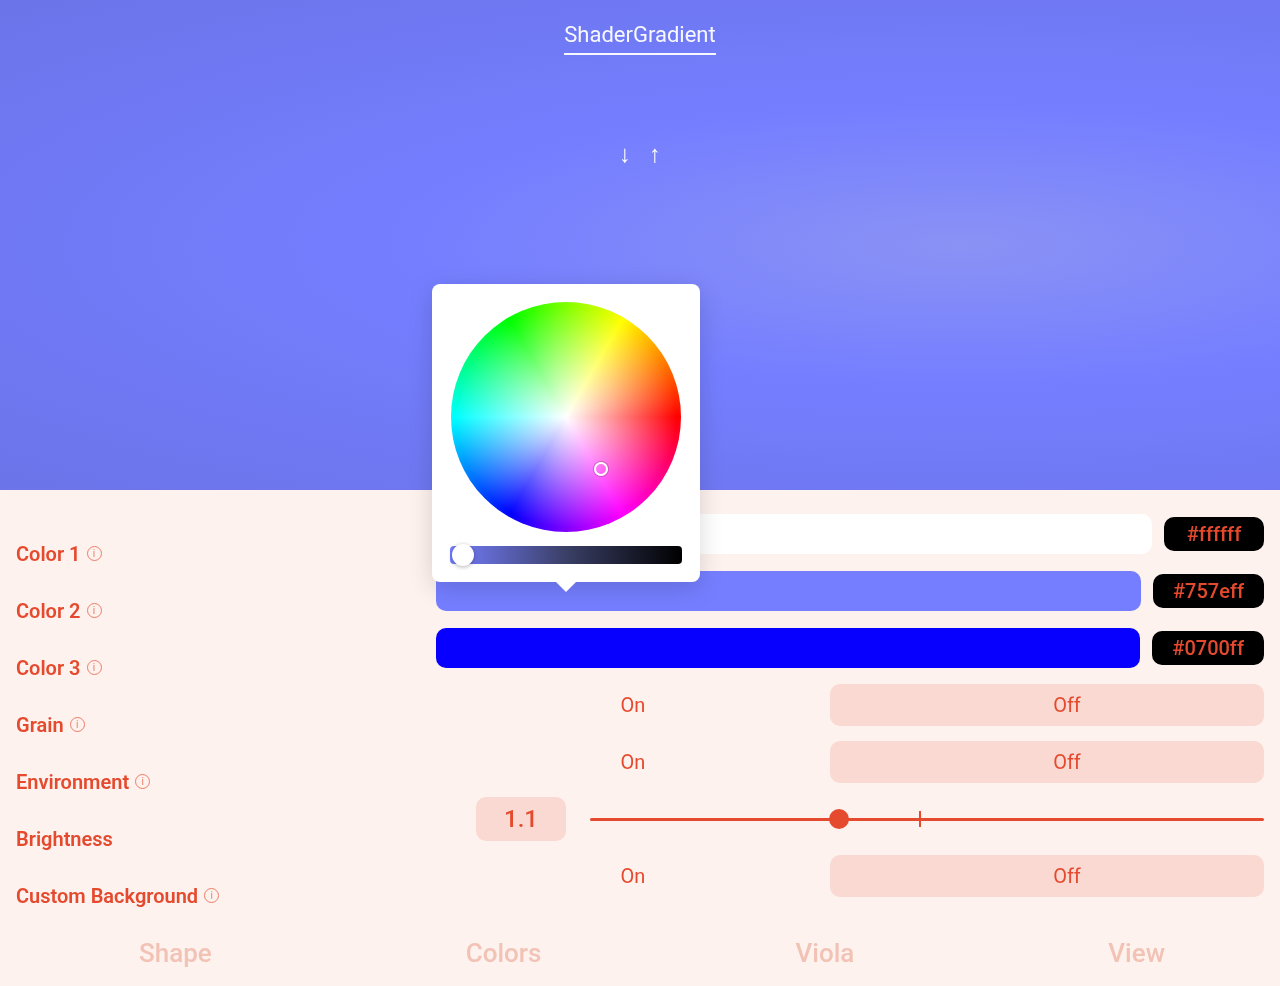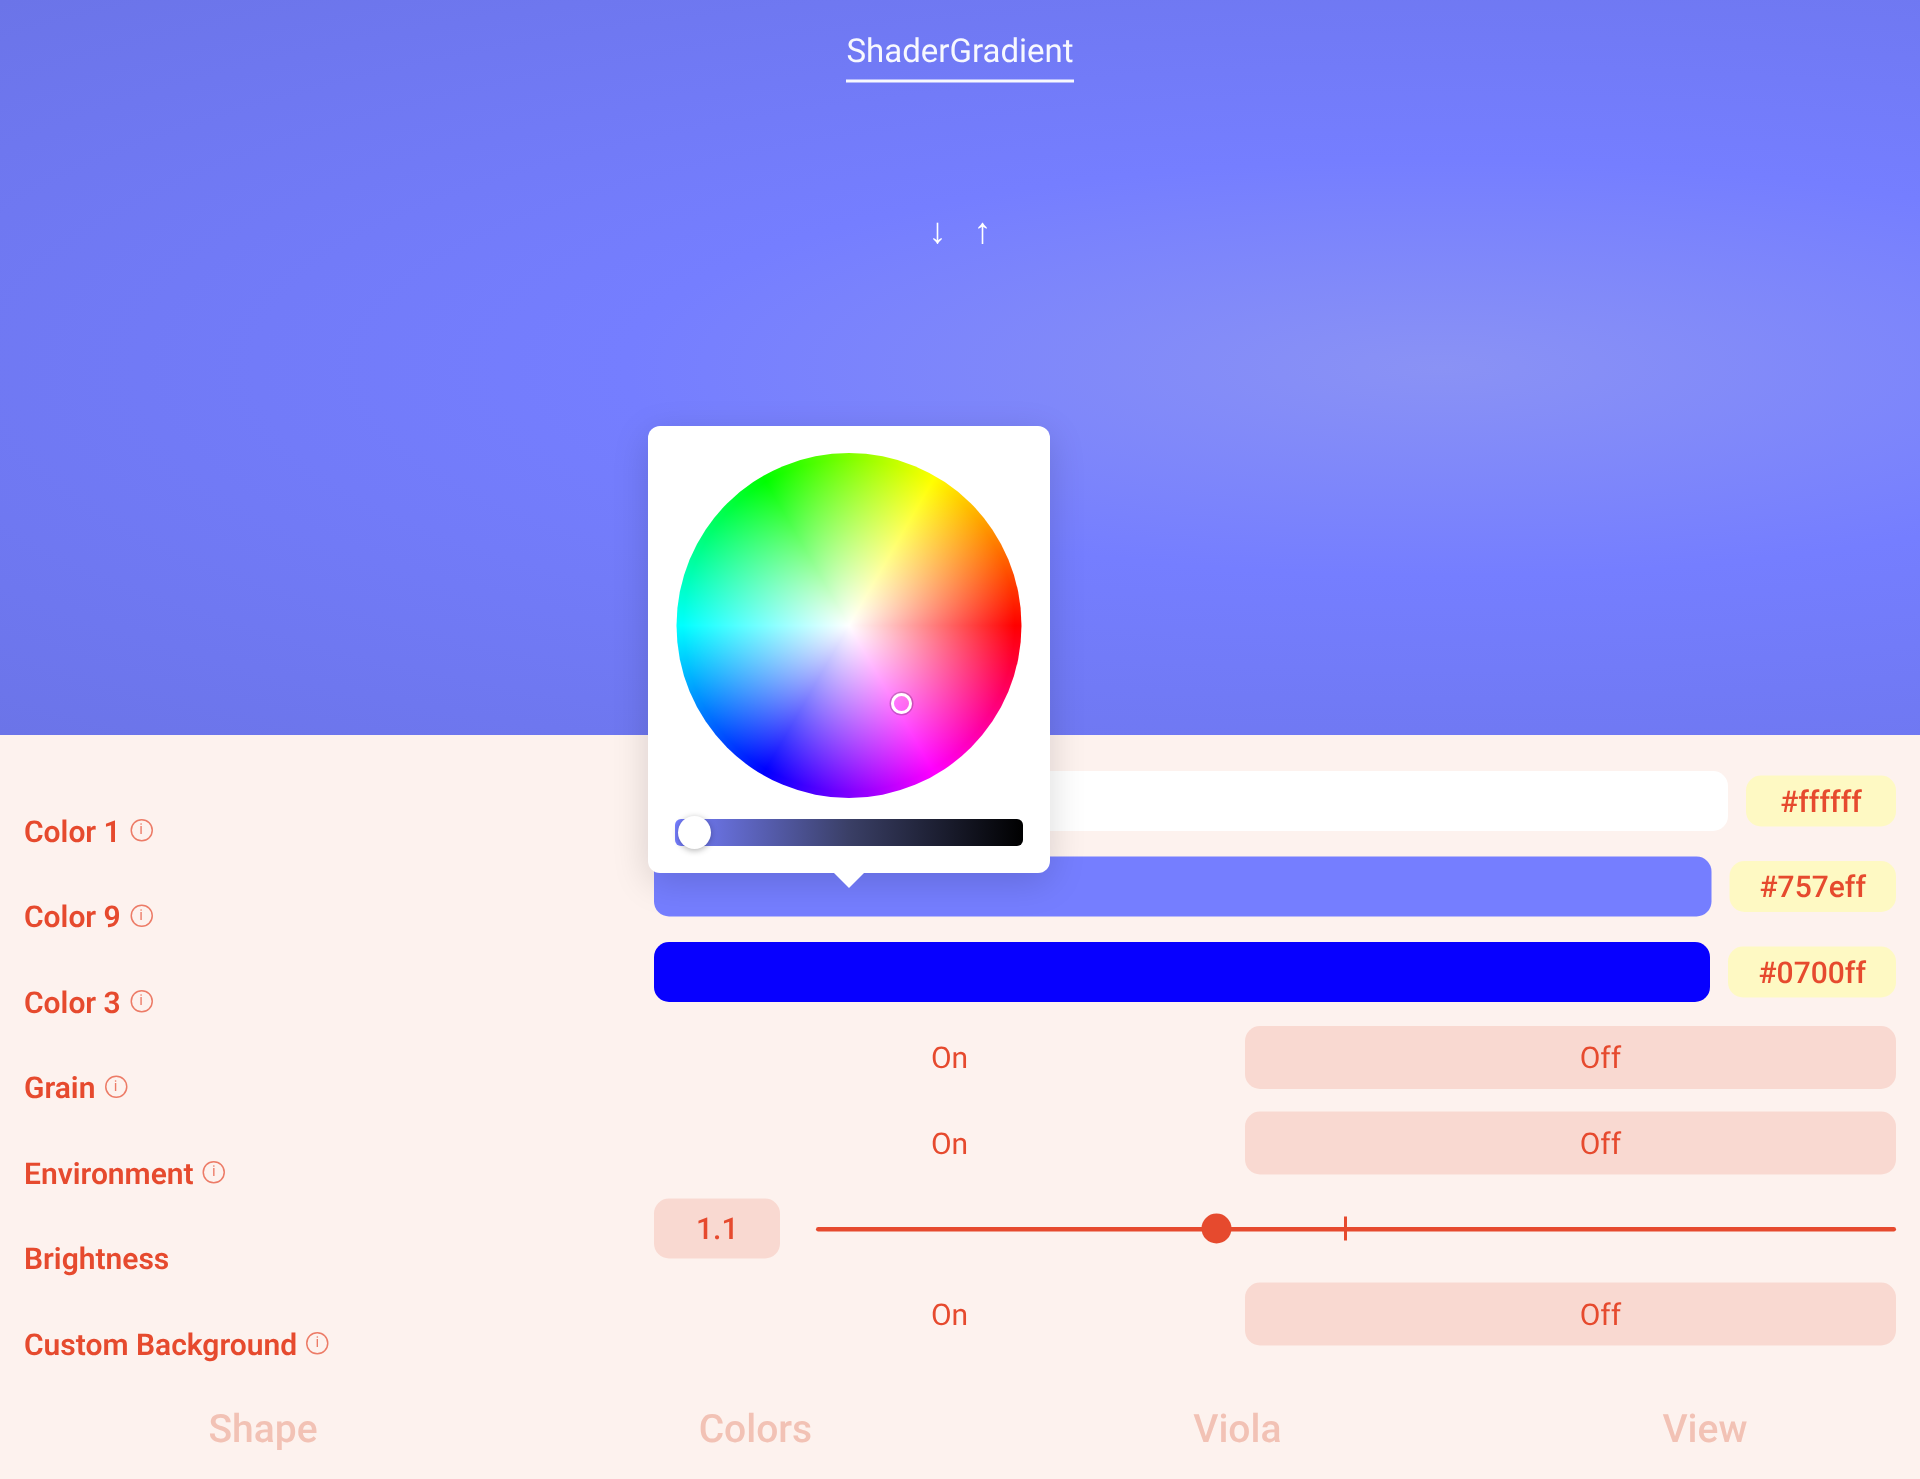--- a/index.html
+++ b/index.html
@@ -144,21 +144,21 @@
 .color-swatch {
   flex: 1;
   height: 40px;
   border-radius: 10px;
   margin-right: 12px;
 }
 .swatch1 { background: #ffffff; }
 .swatch2 { background: #757eff; }
 .swatch3 { background: #0700ff; }
 .hex-badge {
-  background: #fef9c3;
+  background: #000000;
   color: #e64a2e;
   font-size: 20px;
   font-weight: 500;
   padding: 5px 20px;
   border-radius: 10px;
   min-width: 100px;
   text-align: center;
 }
 .toggle {
   flex: 1;
@@ -179,26 +179,27 @@
 }
 .brightness-row {
   display: flex;
   align-items: center;
   flex: 1;
   gap: 24px;
 }
 .brightness-value {
   background: #f9d9d1;
   color: #e64a2e;
-  font-size: 20px;
+  font-size: 24px;
   font-weight: 500;
   padding: 8px 28px;
   border-radius: 10px;
   min-width: 58px;
   text-align: center;
+  margin-left: 40px;
 }
 .slider-track {
   flex: 1;
   height: 3px;
   background: #e64a2e;
   position: relative;
   border-radius: 2px;
 }
 .slider-thumb {
   position: absolute;
@@ -260,21 +261,21 @@
     <div class="label">
       <span>Color 1</span>
       <span class="info-icon">i</span>
     </div>
     <div class="color-swatch swatch1"></div>
     <div class="hex-badge">#ffffff</div>
   </div>
 
   <div class="row">
     <div class="label">
-      <span>Color 9</span>
+      <span>Color 2</span>
       <span class="info-icon">i</span>
     </div>
     <div class="color-swatch swatch2"></div>
     <div class="hex-badge">#757eff</div>
   </div>
 
   <div class="row">
     <div class="label">
       <span>Color 3</span>
       <span class="info-icon">i</span>

